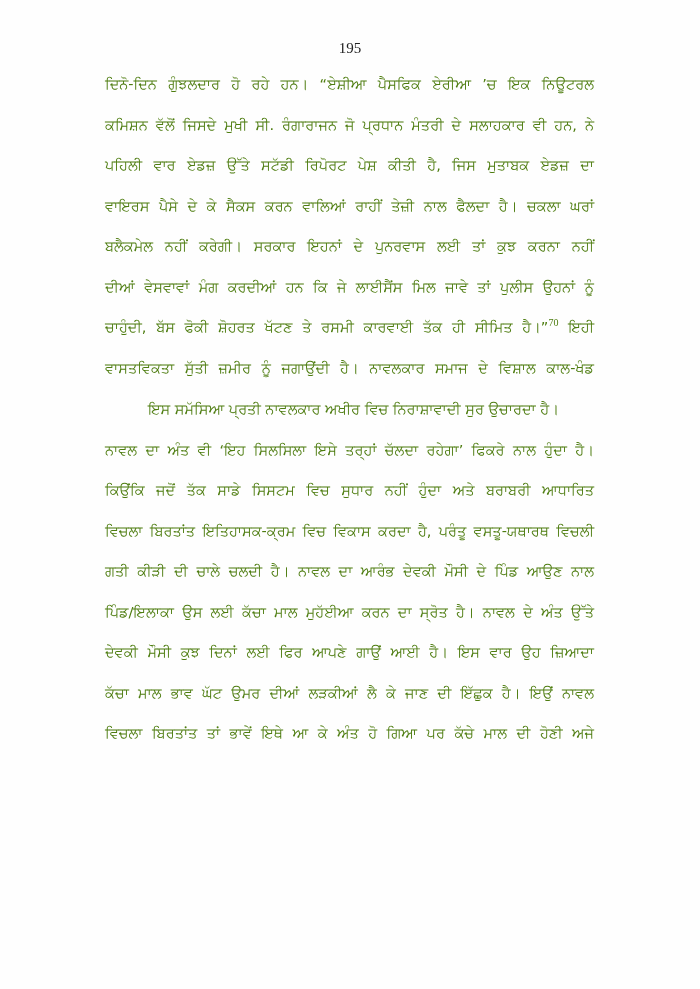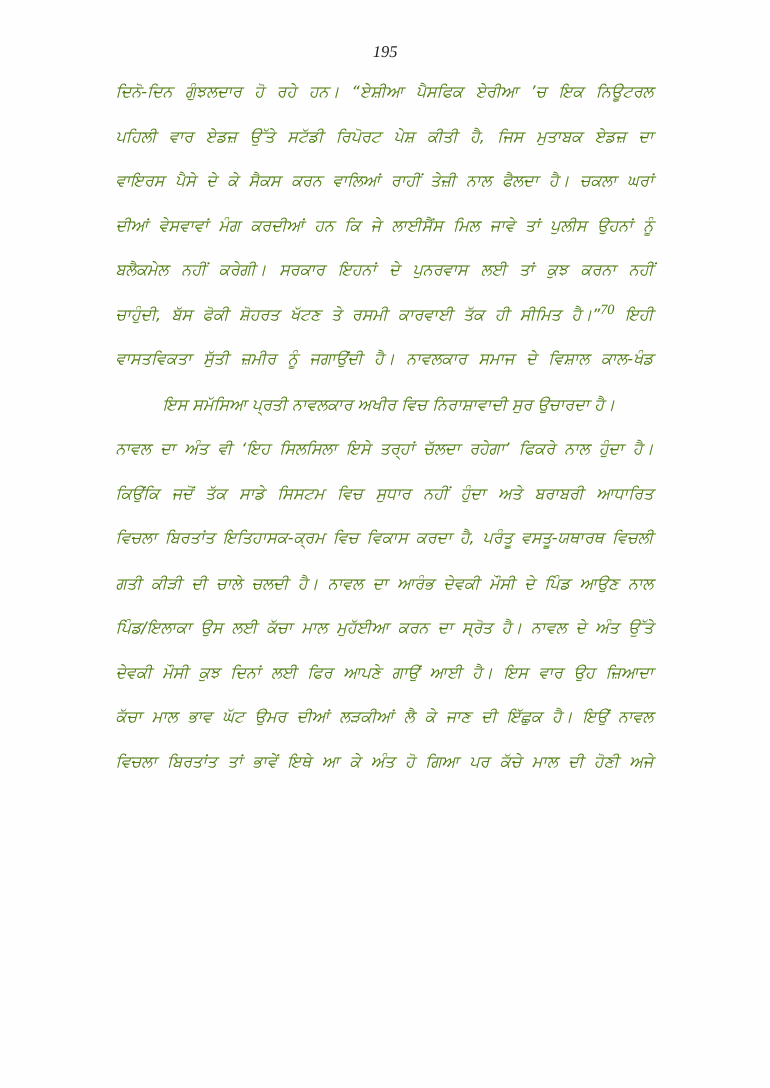--- a/index.html
+++ b/index.html
@@ -13,21 +13,20 @@
       position: relative;
       overflow: hidden;
       color: #1a1a1a;
     }
     .page {
       position: absolute;
       left: 0; top: 0;
       width: 700px;
       height: 989px;
       background: #fefefe;
-      font-style: italic;
     }
     .page-number {
       position: absolute;
       top: 40px;
       left: 0;
       width: 700px;
       text-align: center;
       font-family: "Liberation Serif", "DejaVu Serif", serif;
       font-size: 15px;
       color: #222;
@@ -49,40 +48,41 @@
       text-align-last: justify;
       overflow: visible;
     }
     .line.last {
       text-align-last: left;
     }
     .line.indent {
       padding-left: 43px;
     }
     sup {
-      font-size: 13px;
+      font-size: 10px;
       line-height: 0;
       vertical-align: 6px;
       font-family: "Liberation Serif", serif;
     }
   </style>
 </head>
 <body>
 
 <div class="page">
   <div class="page-number">195</div>
 
   <div class="body-text">
 
     <div>
       <div class="line">ਦਿਨੋ-ਦਿਨ ਗੁੰਝਲਦਾਰ ਹੋ ਰਹੇ ਹਨ। “ਏਸ਼ੀਆ ਪੈਸਫਿਕ ਏਰੀਆ ’ਚ ਇਕ ਨਿਊਟਰਲ</div>
+      <div class="line">ਕਮਿਸ਼ਨ ਵੱਲੋਂ ਜਿਸਦੇ ਮੁਖੀ ਸੀ. ਰੰਗਾਰਾਜਨ ਜੋ ਪ੍ਰਧਾਨ ਮੰਤਰੀ ਦੇ ਸਲਾਹਕਾਰ ਵੀ ਹਨ, ਨੇ</div>
       <div class="line">ਪਹਿਲੀ ਵਾਰ ਏਡਜ਼ ਉੱਤੇ ਸਟੱਡੀ ਰਿਪੋਰਟ ਪੇਸ਼ ਕੀਤੀ ਹੈ, ਜਿਸ ਮੁਤਾਬਕ ਏਡਜ਼ ਦਾ</div>
       <div class="line">ਵਾਇਰਸ ਪੈਸੇ ਦੇ ਕੇ ਸੈਕਸ ਕਰਨ ਵਾਲਿਆਂ ਰਾਹੀਂ ਤੇਜ਼ੀ ਨਾਲ ਫੈਲਦਾ ਹੈ। ਚਕਲਾ ਘਰਾਂ</div>
+      <div class="line">ਬਲੈਕਮੇਲ ਨਹੀਂ ਕਰੇਗੀ। ਸਰਕਾਰ ਇਹਨਾਂ ਦੇ ਪੁਨਰਵਾਸ ਲਈ ਤਾਂ ਕੁਝ ਕਰਨਾ ਨਹੀਂ</div>
       <div class="line">ਦੀਆਂ ਵੇਸਵਾਵਾਂ ਮੰਗ ਕਰਦੀਆਂ ਹਨ ਕਿ ਜੇ ਲਾਈਸੈਂਸ ਮਿਲ ਜਾਵੇ ਤਾਂ ਪੁਲੀਸ ਉਹਨਾਂ ਨੂੰ</div>
-      <div class="line">ਬਲੈਕਮੇਲ ਨਹੀਂ ਕਰੇਗੀ। ਸਰਕਾਰ ਇਹਨਾਂ ਦੇ ਪੁਨਰਵਾਸ ਲਈ ਤਾਂ ਕੁਝ ਕਰਨਾ ਨਹੀਂ</div>
       <div class="line"><span>ਚਾਹੁੰਦੀ, ਬੱਸ ਫੋਕੀ ਸ਼ੋਹਰਤ ਖੱਟਣ ਤੇ ਰਸਮੀ ਕਾਰਵਾਈ ਤੱਕ ਹੀ ਸੀਮਿਤ ਹੈ।”</span><sup>70</sup><span> ਇਹੀ</span></div>
       <div class="line">ਵਾਸਤਵਿਕਤਾ ਸੁੱਤੀ ਜ਼ਮੀਰ ਨੂੰ ਜਗਾਉਂਦੀ ਹੈ। ਨਾਵਲਕਾਰ ਸਮਾਜ ਦੇ ਵਿਸ਼ਾਲ ਕਾਲ-ਖੰਡ</div>
     </div>
 
     <div style="margin-top:1px;">
       <div class="line indent last">ਇਸ ਸਮੱਸਿਆ ਪ੍ਰਤੀ ਨਾਵਲਕਾਰ ਅਖੀਰ ਵਿਚ ਨਿਰਾਸ਼ਾਵਾਦੀ ਸੁਰ ਉਚਾਰਦਾ ਹੈ।</div>
       <div class="line">ਨਾਵਲ ਦਾ ਅੰਤ ਵੀ ‘ਇਹ ਸਿਲਸਿਲਾ ਇਸੇ ਤਰ੍ਹਾਂ ਚੱਲਦਾ ਰਹੇਗਾ’ ਫਿਕਰੇ ਨਾਲ ਹੁੰਦਾ ਹੈ।</div>
       <div class="line">ਕਿਉਂਕਿ ਜਦੋਂ ਤੱਕ ਸਾਡੇ ਸਿਸਟਮ ਵਿਚ ਸੁਧਾਰ ਨਹੀਂ ਹੁੰਦਾ ਅਤੇ ਬਰਾਬਰੀ ਆਧਾਰਿਤ</div>
       <div class="line">ਵਿਚਲਾ ਬਿਰਤਾਂਤ ਇਤਿਹਾਸਕ-ਕ੍ਰਮ ਵਿਚ ਵਿਕਾਸ ਕਰਦਾ ਹੈ, ਪਰੰਤੂ ਵਸਤੂ-ਯਥਾਰਥ ਵਿਚਲੀ</div>
       <div class="line">ਗਤੀ ਕੀੜੀ ਦੀ ਚਾਲੇ ਚਲਦੀ ਹੈ। ਨਾਵਲ ਦਾ ਆਰੰਭ ਦੇਵਕੀ ਮੌਸੀ ਦੇ ਪਿੰਡ ਆਉਣ ਨਾਲ</div>

